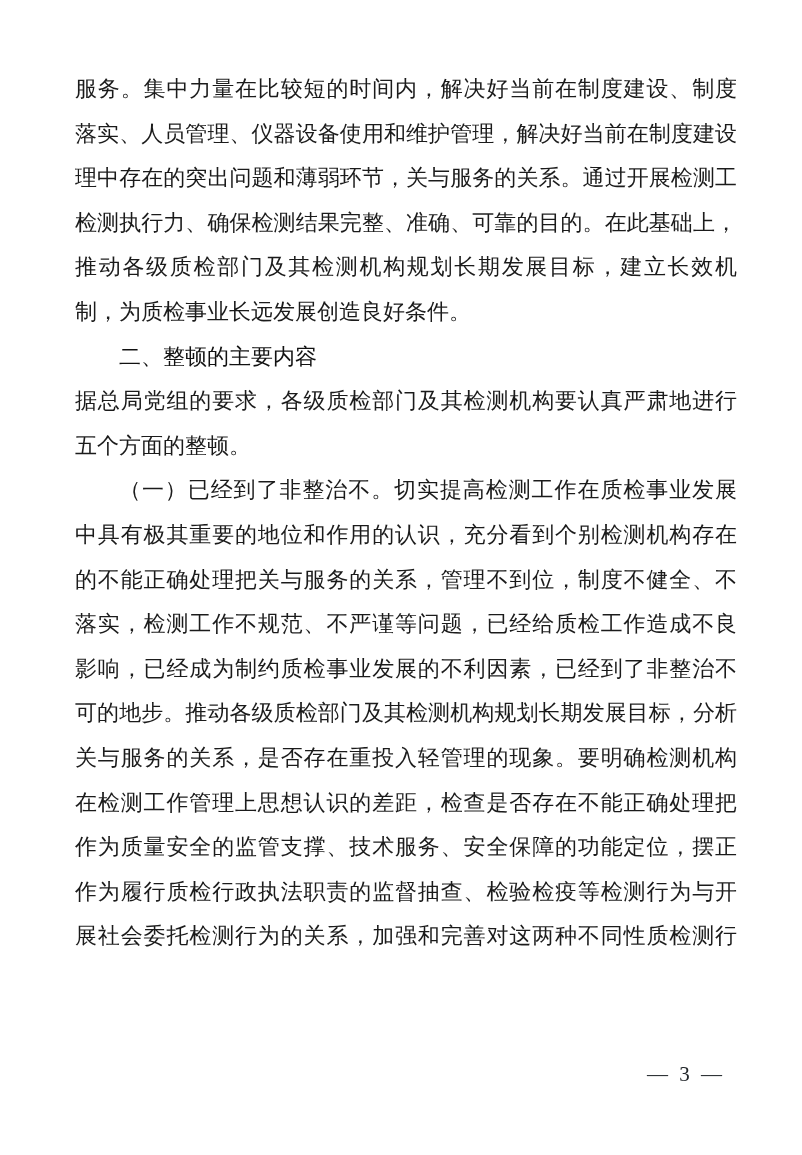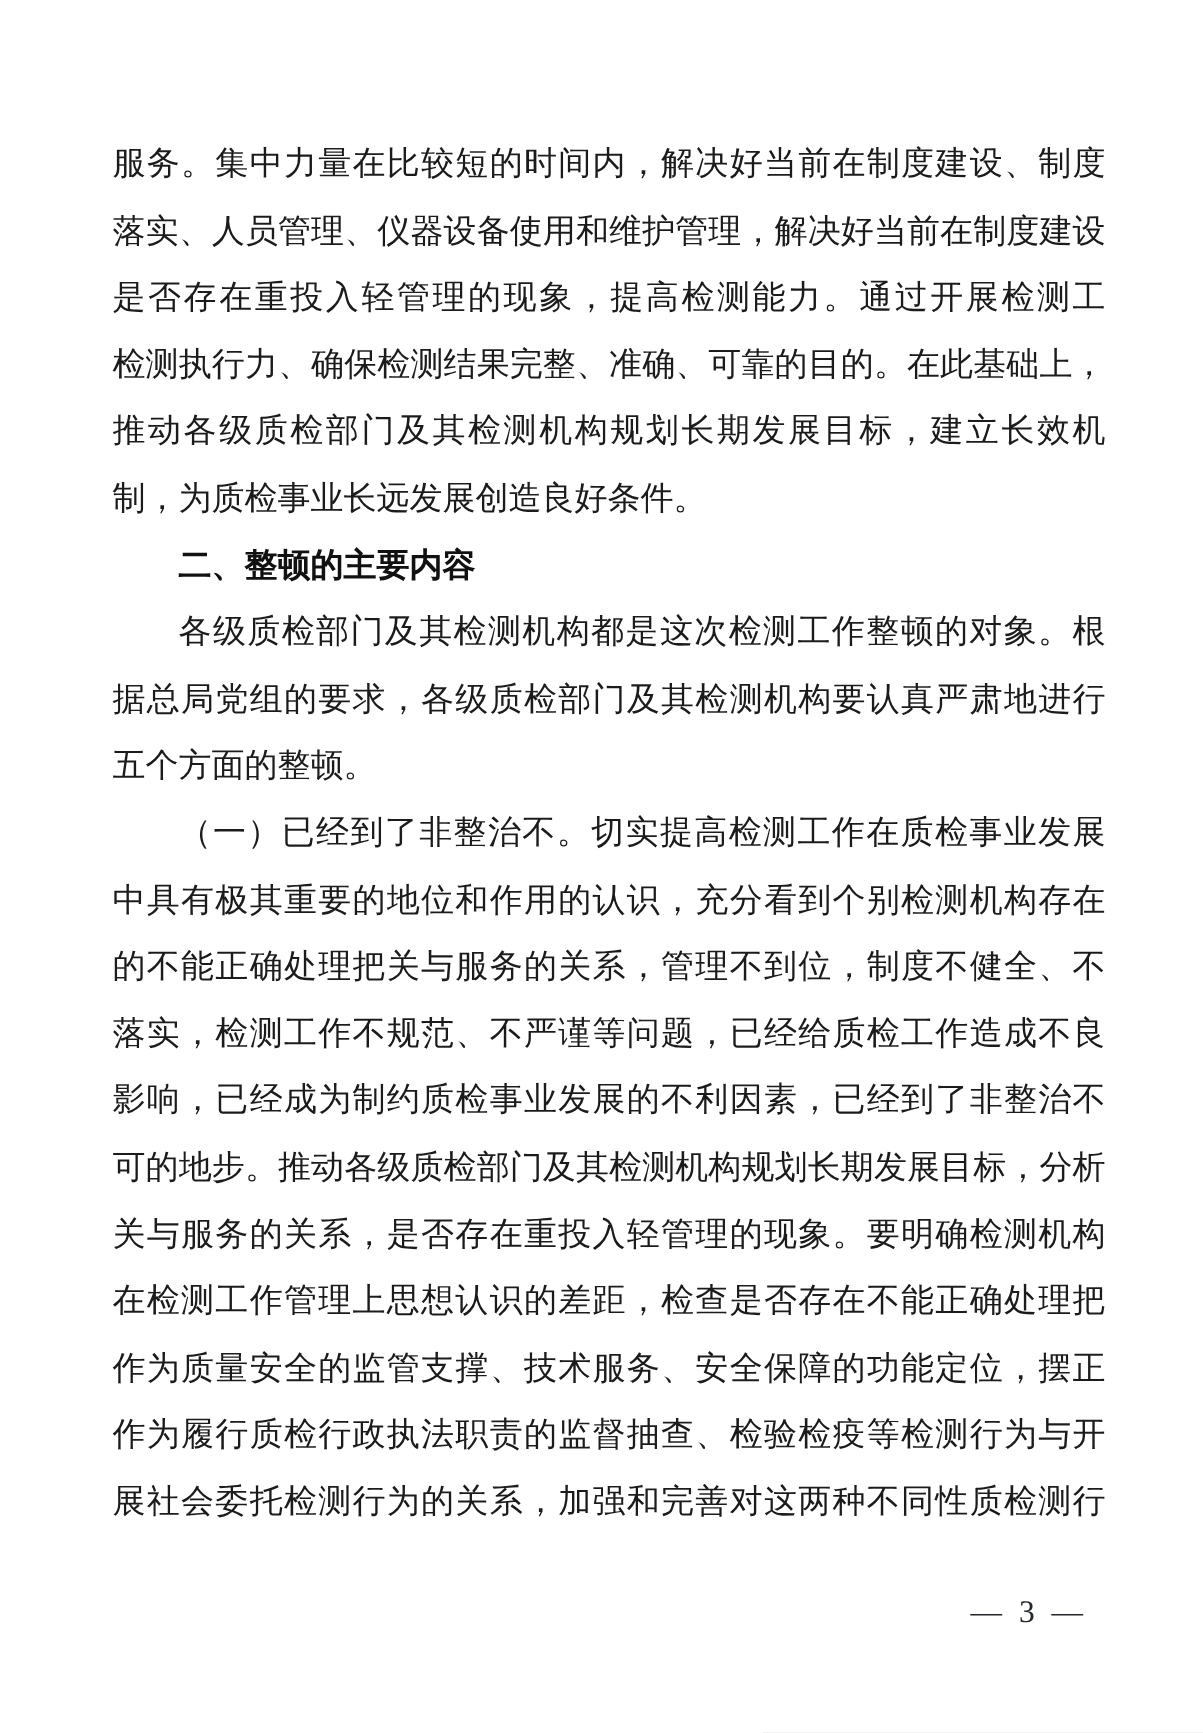--- a/index.html
+++ b/index.html
@@ -13,41 +13,41 @@
     height: 1155px;
     margin: 0 auto;
     background: #ffffff;
     overflow: hidden;
     font-family: "Liberation Serif", serif;
     color: #1b1b1b;
   }
   .text-block {
     position: absolute;
     left: 75px;
-    top: 87px;
+    top: 67px;
     width: 662px;
   }
   .line {
     height: 44.6px;
     line-height: 44.6px;
     font-size: 22px;
     letter-spacing: 0;
     text-align: justify;
     text-align-last: justify;
     overflow: hidden;
     color: #1b1b1b;
   }
   .line.para-end {
     text-align-last: left;
   }
   .line.indent {
     text-indent: 44px;
   }
   .line.heading {
-    font-weight: 700;
+    font-weight: 400;
     text-align-last: left;
     color: #111111;
   }
   .page-number {
     position: absolute;
     top: 1060px;
     right: 77px;
     font-size: 21px;
     line-height: 28px;
     letter-spacing: 3px;
@@ -58,30 +58,29 @@
 </head>
 <body>
 
 <div class="page">
 
   <div class="text-block">
 
     <div class="para">
       <div class="line">服务。集中力量在比较短的时间内，解决好当前在制度建设、制度</div>
       <div class="line">落实、人员管理、仪器设备使用和维护管理，解决好当前在制度建设</div>
-      <div class="line">是否存在重投入轻管理的现象，提高检测能力。通过开展检测工</div>
+      <div class="line">理中存在的突出问题和薄弱环节，关与服务的关系。通过开展检测工</div>
       <div class="line">检测执行力、确保检测结果完整、准确、可靠的目的。在此基础上，</div>
       <div class="line">推动各级质检部门及其检测机构规划长期发展目标，建立长效机</div>
       <div class="line para-end">制，为质检事业长远发展创造良好条件。</div>
     </div>
 
     <div class="line heading indent">二、整顿的主要内容</div>
 
     <div class="para">
-      <div class="line indent">各级质检部门及其检测机构都是这次检测工作整顿的对象。根</div>
       <div class="line">据总局党组的要求，各级质检部门及其检测机构要认真严肃地进行</div>
       <div class="line para-end">五个方面的整顿。</div>
     </div>
 
     <div class="para">
       <div class="line indent">（一）已经到了非整治不。切实提高检测工作在质检事业发展</div>
       <div class="line">中具有极其重要的地位和作用的认识，充分看到个别检测机构存在</div>
       <div class="line">的不能正确处理把关与服务的关系，管理不到位，制度不健全、不</div>
       <div class="line">落实，检测工作不规范、不严谨等问题，已经给质检工作造成不良</div>
       <div class="line">影响，已经成为制约质检事业发展的不利因素，已经到了非整治不</div>

